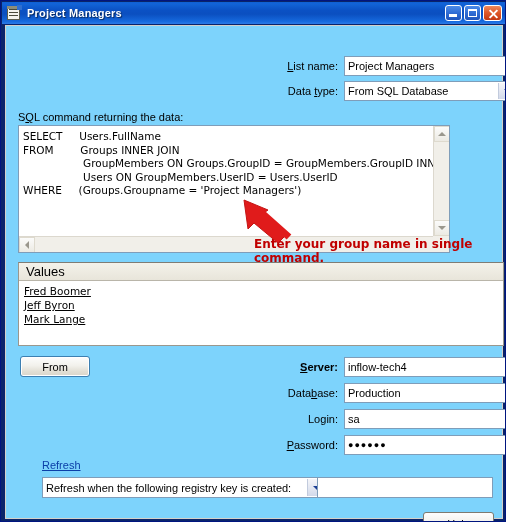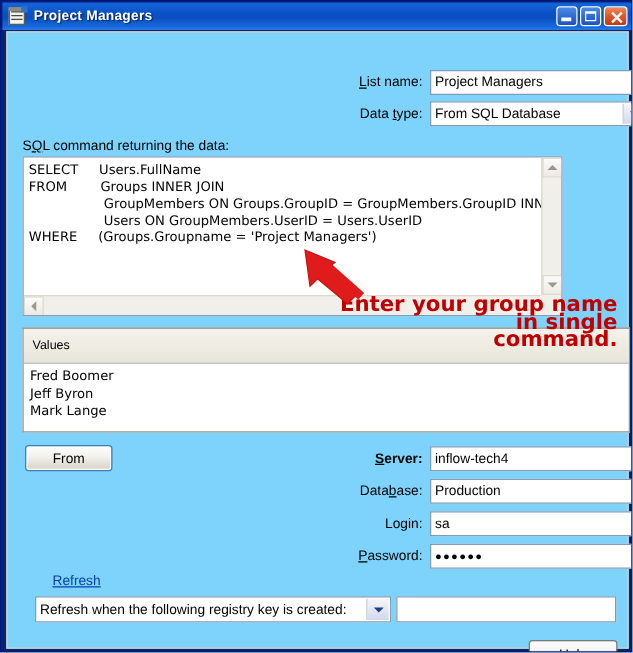--- a/index.html
+++ b/index.html
@@ -299,54 +299,54 @@
     left: 12px; top: 236px;
     width: 486px;
     height: 84px;
     box-sizing: border-box;
     background: #ffffff;
     border: 1px solid #9a978d;
     border-top-color: #7f7d75;
     overflow: hidden;
   }
   .values-header {
-    height: 28px;
+    height: 18px;
     background: linear-gradient(to bottom, #f4f2ea 0%, #e8e5da 100%);
     border-bottom: 1px solid #b9b5a9;
     box-sizing: border-box;
     display: flex;
     align-items: center;
     padding-left: 7px;
-    font-size: 10px;
+    font-size: 13px;
     color: #000000;
   }
   .values-list {
     padding: 3px 0 0 5px;
   }
   .values-list .vrow {
     font-family: "DejaVu Sans", sans-serif;
     font-size: 10.5px;
     line-height: 14px;
     color: #000000;
     white-space: nowrap;
+    text-decoration: underline;
   }
 
   
   .annotation {
     position: absolute;
     left: 248px; top: 211px;
     width: 240px;
     color: #c00000;
     font-family: "DejaVu Sans", sans-serif;
-    font-size: 17px;
+    font-size: 12px;
     font-weight: bold;
     line-height: 14px;
     z-index: 40;
     pointer-events: none;
-    text-align: right;
   }
   .arrow-svg {
     position: absolute;
     left: 236px; top: 170px;
     width: 130px; height: 48px;
     z-index: 41;
     pointer-events: none;
   }
 
   
@@ -361,21 +361,21 @@
   .refresh-link {
     position: absolute;
     left: 36px; top: 433px;
     font-size: 11px;
     color: #0b3fa8;
     text-decoration: underline;
     cursor: pointer;
   }
   .refresh-combo {
     position: absolute;
-    left: 22px; top: 451px;
+    left: 36px; top: 451px;
     width: 285px; height: 21px;
   }
   .refresh-value {
     position: absolute;
     left: 311px; top: 451px;
     width: 176px; height: 21px;
   }
   .help-btn {
     position: absolute;
     left: 417px; top: 486px;

